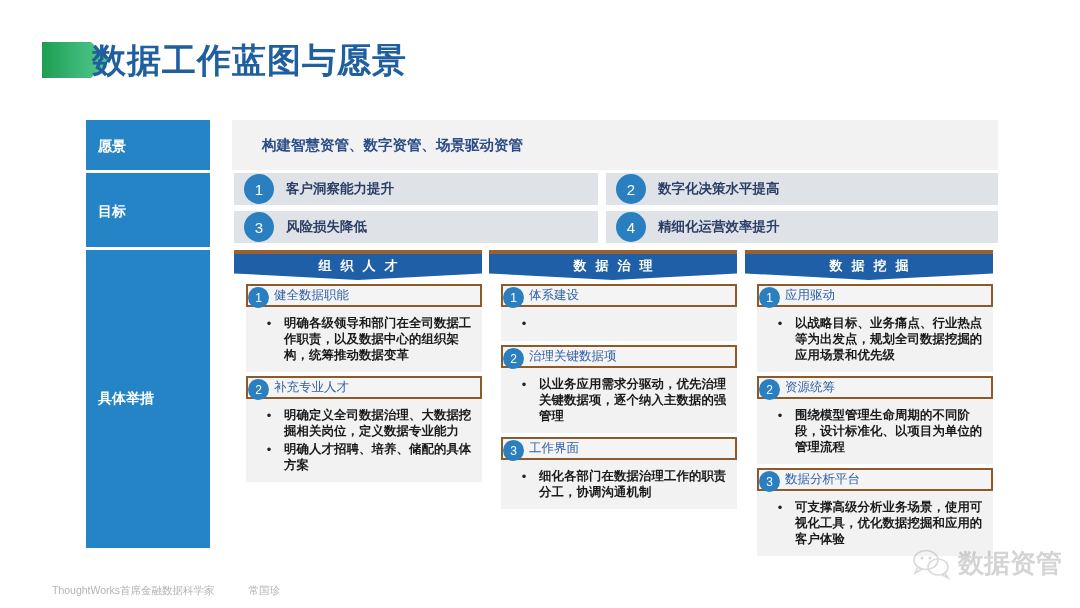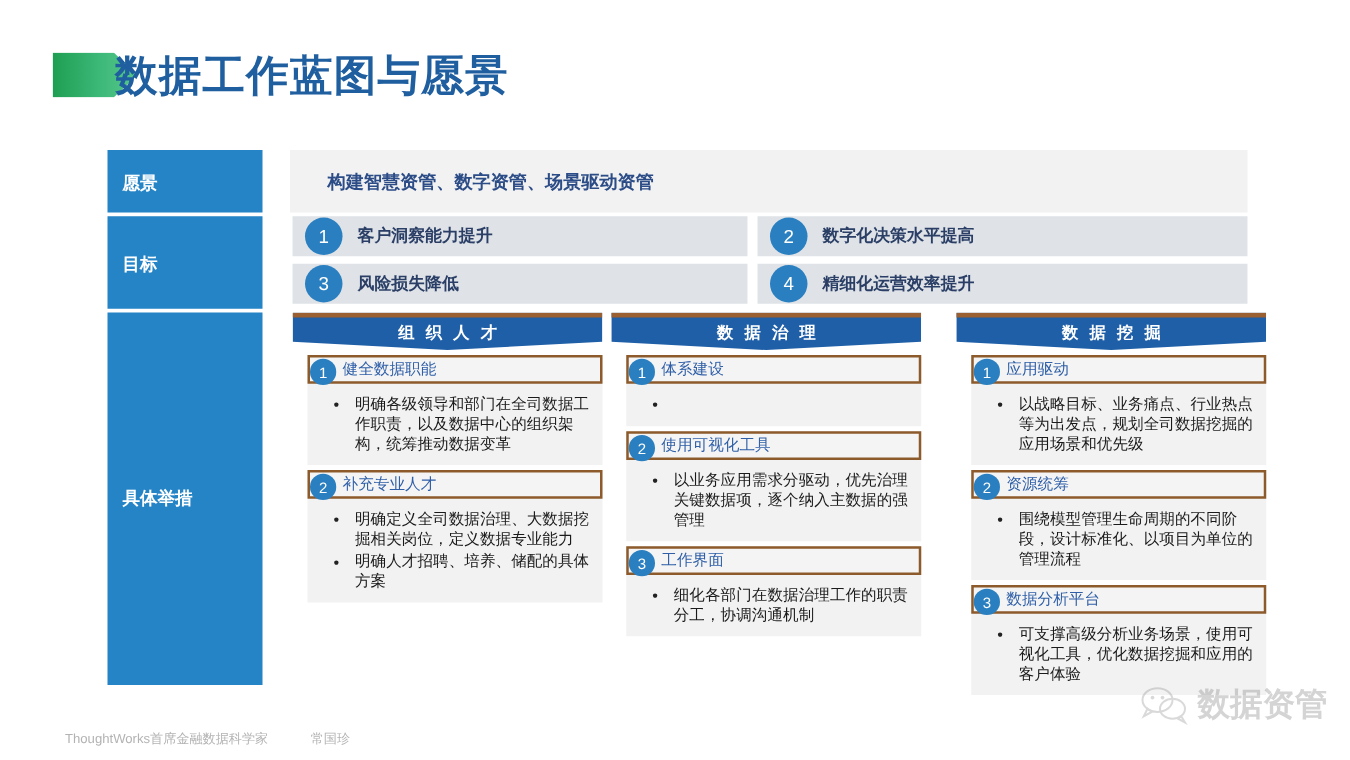--- a/index.html
+++ b/index.html
@@ -73,21 +73,21 @@
   }
   #goal-1 { left: 234px; top: 173px; width: 364px; }
   #goal-2 { left: 606px; top: 173px; width: 392px; }
   #goal-3 { left: 234px; top: 211px; width: 364px; }
   #goal-4 { left: 606px; top: 211px; width: 392px; }
 
   
   .pillar { position: absolute; top: 250px; width: 248px; }
   #pillar-0 { left: 234px; }
   #pillar-1 { left: 489px; }
-  #pillar-2 { left: 765px; }
+  #pillar-2 { left: 745px; }
 
   .pillar-banner {
     position: relative; width: 248px; height: 30px;
     background: #1f5fa7;
     border-top: 4px solid #9a6031;
     clip-path: polygon(0 0, 100% 0, 100% 78%, 50% 100%, 0 78%);
     display: flex; align-items: flex-start; justify-content: center;
   }
   .pillar-banner span {
     color: #ffffff; font-size: 13px; font-weight: bold;
@@ -121,21 +121,21 @@
     padding: 8px 10px 9px 8px;
     margin-left: 12px; width: 236px;
   }
   .bullet-row { display: flex; align-items: flex-start; margin-bottom: 2px; }
   .bullet-row:last-child { margin-bottom: 0; }
   .bullet-dot {
     flex: none; width: 30px; text-align: center;
     font-size: 13px; line-height: 16px; color: #222; padding-top: 1px;
   }
   .bullet-text {
-    font-size: 12.4px; line-height: 16px; color: #1a1a1a; font-weight: normal;
+    font-size: 12.4px; line-height: 16px; color: #1a1a1a; font-weight: bold;
     letter-spacing: 0.1px;
   }
 
   
   #footer-left {
     position: absolute; left: 52px; top: 584px;
     font-size: 10.5px; color: #b3b3b3; white-space: nowrap;
   }
   #footer-left .fname { margin-left: 34px; }
   #watermark {
@@ -234,21 +234,21 @@
         </div>
         <div class="measure-body">
           <div class="bullet-row">
             <div class="bullet-dot">•</div>
           </div>
         </div>
       </div>
       <div class="measure">
         <div class="measure-head">
           <div class="measure-num">2</div>
-          <div class="mlabel">使用可视化工具</div>
+          <div class="mlabel">治理关键数据项</div>
         </div>
         <div class="measure-body">
           <div class="bullet-row">
             <div class="bullet-dot">•</div>
             <div class="bullet-text">以业务应用需求分驱动，优先治理关键数据项，逐个纳入主数据的强管理</div>
           </div>
         </div>
       </div>
       <div class="measure">
         <div class="measure-head">

